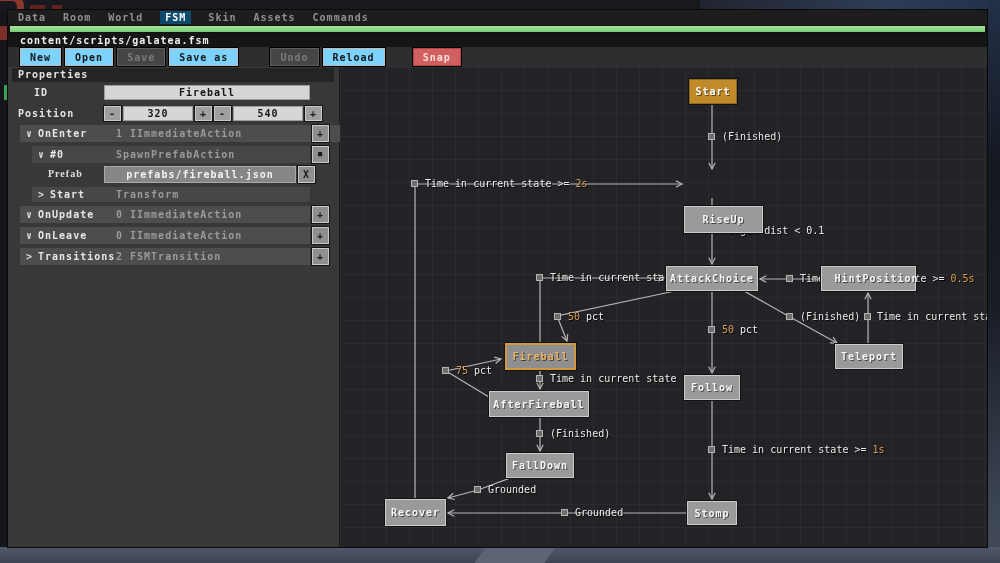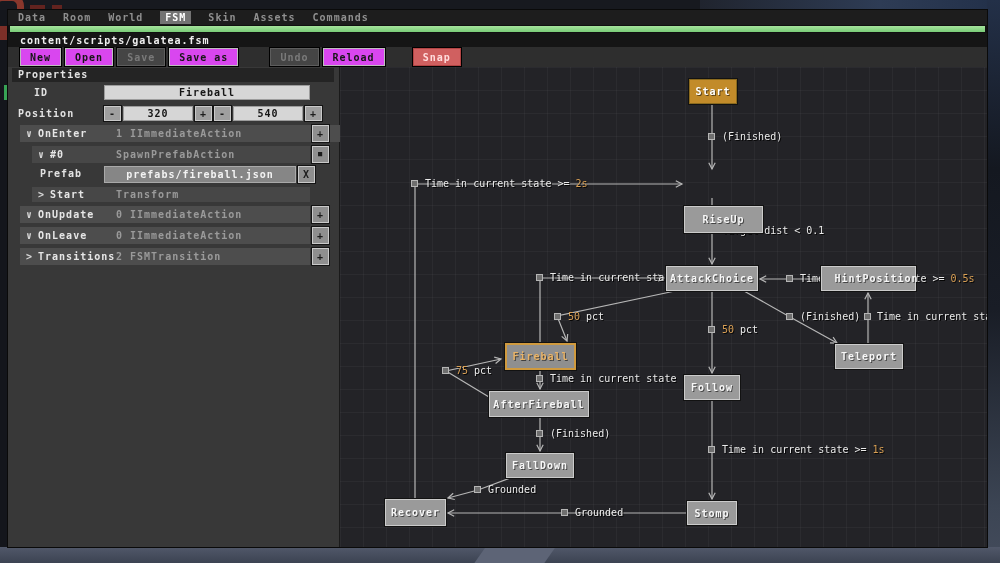--- a/index.html
+++ b/index.html
@@ -26,37 +26,37 @@
   .dec-green { left:4px; top:85px; width:5px; height:15px; background:#37a355; }
 
   
   .window { position:absolute; left:8px; top:10px; width:979px; height:537px;
     background:#2f2f2f; outline:1px solid #0a0a0a; }
 
   .menubar { height:15px; background:#1d1d1d; display:flex; align-items:center;
     gap:17px; padding-left:10px; }
   .menu-item { font-size:10px; font-weight:bold; color:#8f8f8f; letter-spacing:1px;
     cursor:default; }
-  .menu-item.active { background:#737373; color:#ffffff; padding:1px 5px; }
+  .menu-item.active { background:#0c4a6e; color:#ffffff; padding:1px 5px; }
 
   .greenbar { height:8px; background:#101010; padding:1px 2px; }
   .greenbar .fill { width:100%; height:100%;
     background:linear-gradient(#a5e39c,#79cc77); }
 
   .pathbar { height:14px; background:#151515; display:flex; align-items:center;
     padding-left:12px; }
   .pathbar span { font-size:10px; font-weight:bold; color:#efefef; letter-spacing:1px; }
 
   .toolbar { height:20px; background:#2e2e2e; display:flex; align-items:center;
     padding-left:12px; }
   .tb-group { display:flex; gap:4px; }
   .tb-group.g1 { margin-left:32px;justify-content:center; }
   .tb-group.g2 { margin-left:28px; }
   .tb-btn { height:18px; padding:0 9px; font-family:inherit; font-size:10px;
-    font-weight:bold; letter-spacing:1px; background:#d946ef; color:#161616;
+    font-weight:bold; letter-spacing:1px; background:#7dd3fc; color:#161616;
     border:1px solid #bdbdbd; box-shadow:0 0 0 1px #000; cursor:pointer; }
   .tb-btn.disabled { background:#454545; color:#7a7a7a; border-color:#5d5d5d; }
   .tb-btn.accent { background:#d06060; color:#ffdcdc; border-color:#b24444; }
 
   .main { display:flex; height:480px; }
 
   
   .props { position:relative; width:332px; background:#383838; border-right:1px solid #1a1a1a;
     font-size:10px; font-weight:bold; letter-spacing:1px; }
   .p-abs { position:absolute; }
@@ -171,21 +171,21 @@
         <span class="type" style="left:96px;">1 IImmediateAction</span>
       </div>
       <div class="p-abs p-sqbtn" style="left:304px;top:58px;">+</div>
 
       <div class="p-abs p-bar p-bar2" style="left:24px;top:79px;width:278px;">
         <span class="arrow">∨</span><span>#0</span>
         <span class="type" style="left:84px;">SpawnPrefabAction</span>
       </div>
       <div class="p-abs p-sqbtn" style="left:304px;top:79px;font-size:7px;">■</div>
 
-      <div class="p-abs p-label" style="left:32px;top:99px;">Prefab</div>
+      <div class="p-abs p-label" style="left:40px;top:99px;font-family:Liberation Serif, serif;">Prefab</div>
       <div class="p-abs p-value" style="left:96px;top:99px;width:192px;">prefabs/fireball.json</div>
       <div class="p-abs p-sqbtn" style="left:290px;top:99px;">X</div>
 
       <div class="p-abs p-bar p-bar2" style="left:24px;top:120px;width:278px;height:15px;line-height:15px;">
         <span class="arrow">&gt;</span><span>Start</span>
         <span class="type" style="left:84px;">Transform</span>
       </div>
 
       <div class="p-abs p-bar" style="left:12px;top:139px;width:290px;">
         <span class="arrow">∨</span><span>OnUpdate</span>

